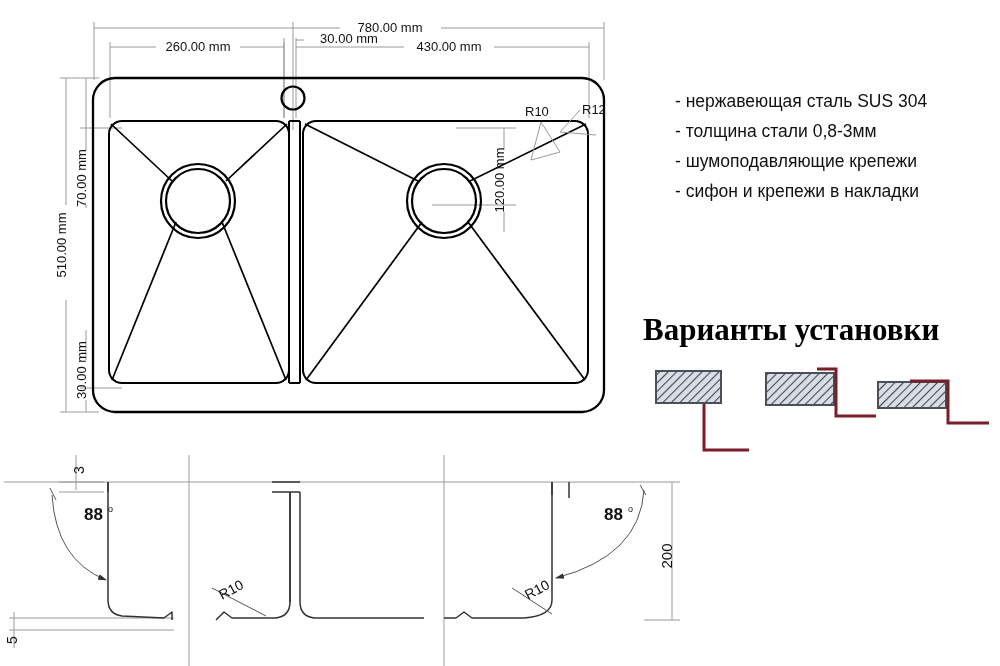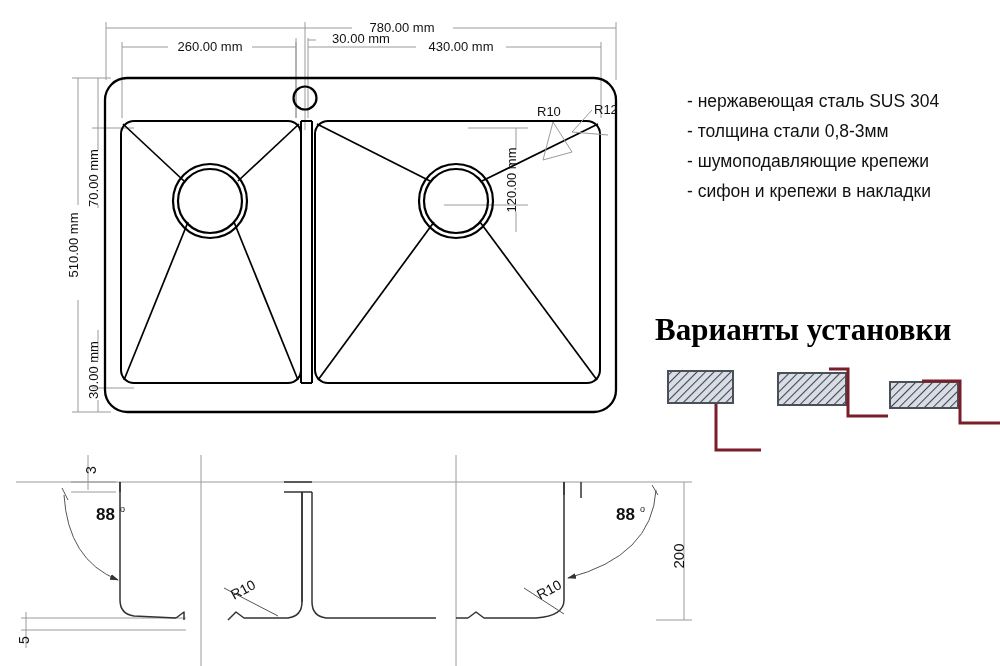--- a/index.html
+++ b/index.html
@@ -1,20 +1,20 @@
 <!DOCTYPE html>
 <html><head>
 <meta charset="utf-8">
 <style>
   html,body{margin:0;padding:0;background:#ffffff;}
   body{
     width:1000px;height:666px;position:relative;overflow:hidden;
     font-family:"Liberation Sans", sans-serif;color:#000;
   }
-  #stage{position:absolute;left:16px;top:0;width:807px;height:666px;}
+  #stage{position:absolute;left:4px;top:0;width:807px;height:666px;}
   svg#dwg{position:absolute;left:0;top:0;width:1000px;height:666px;}
 
   .spec-list{
     position:absolute;left:639px;top:86px;width:360px;
   }
   .spec-line{
     font-family:"Liberation Sans", sans-serif;
     font-size:17.5px;line-height:30px;color:#111;white-space:nowrap;margin-left:32px;
   }
   .variants-title{

